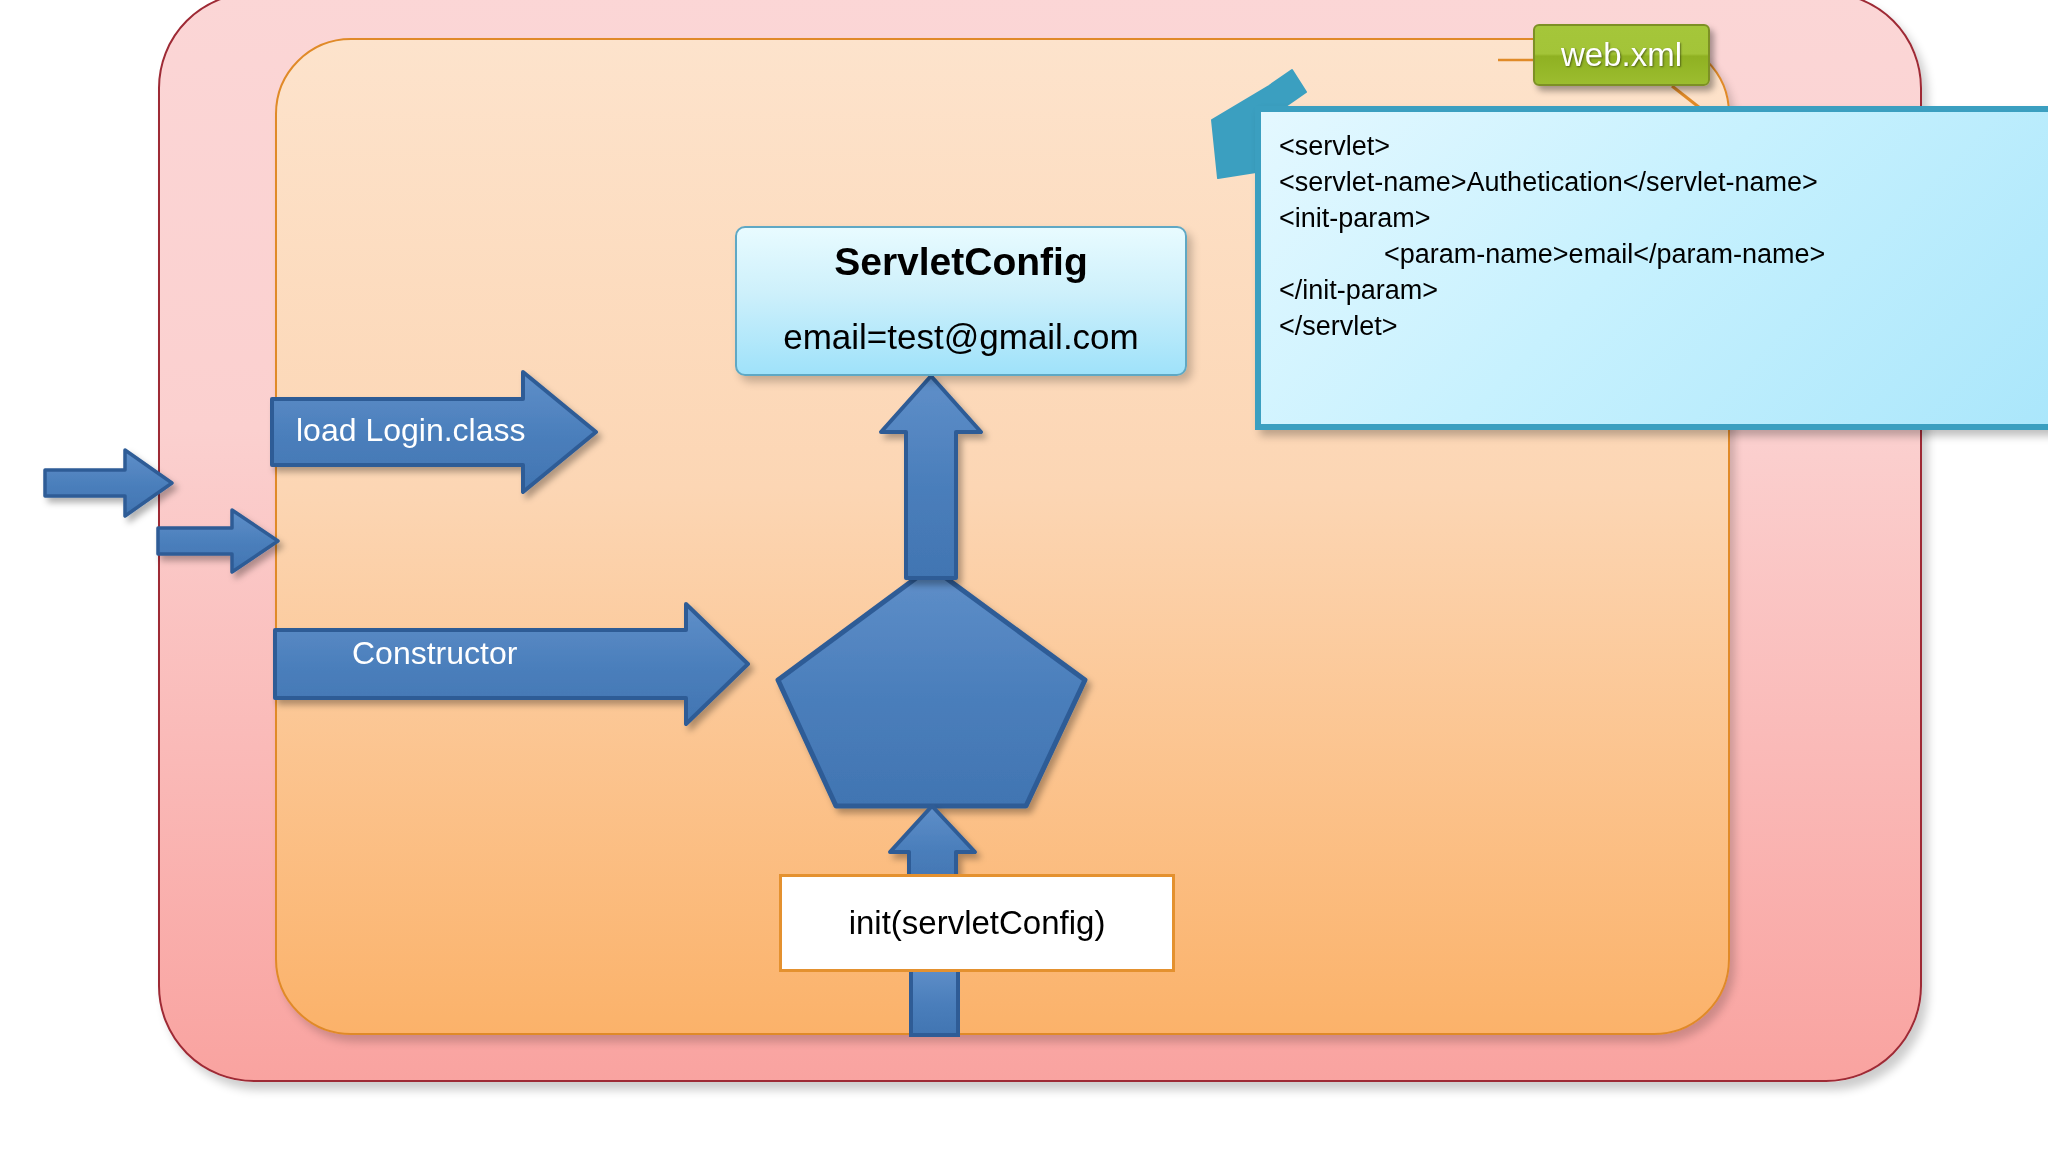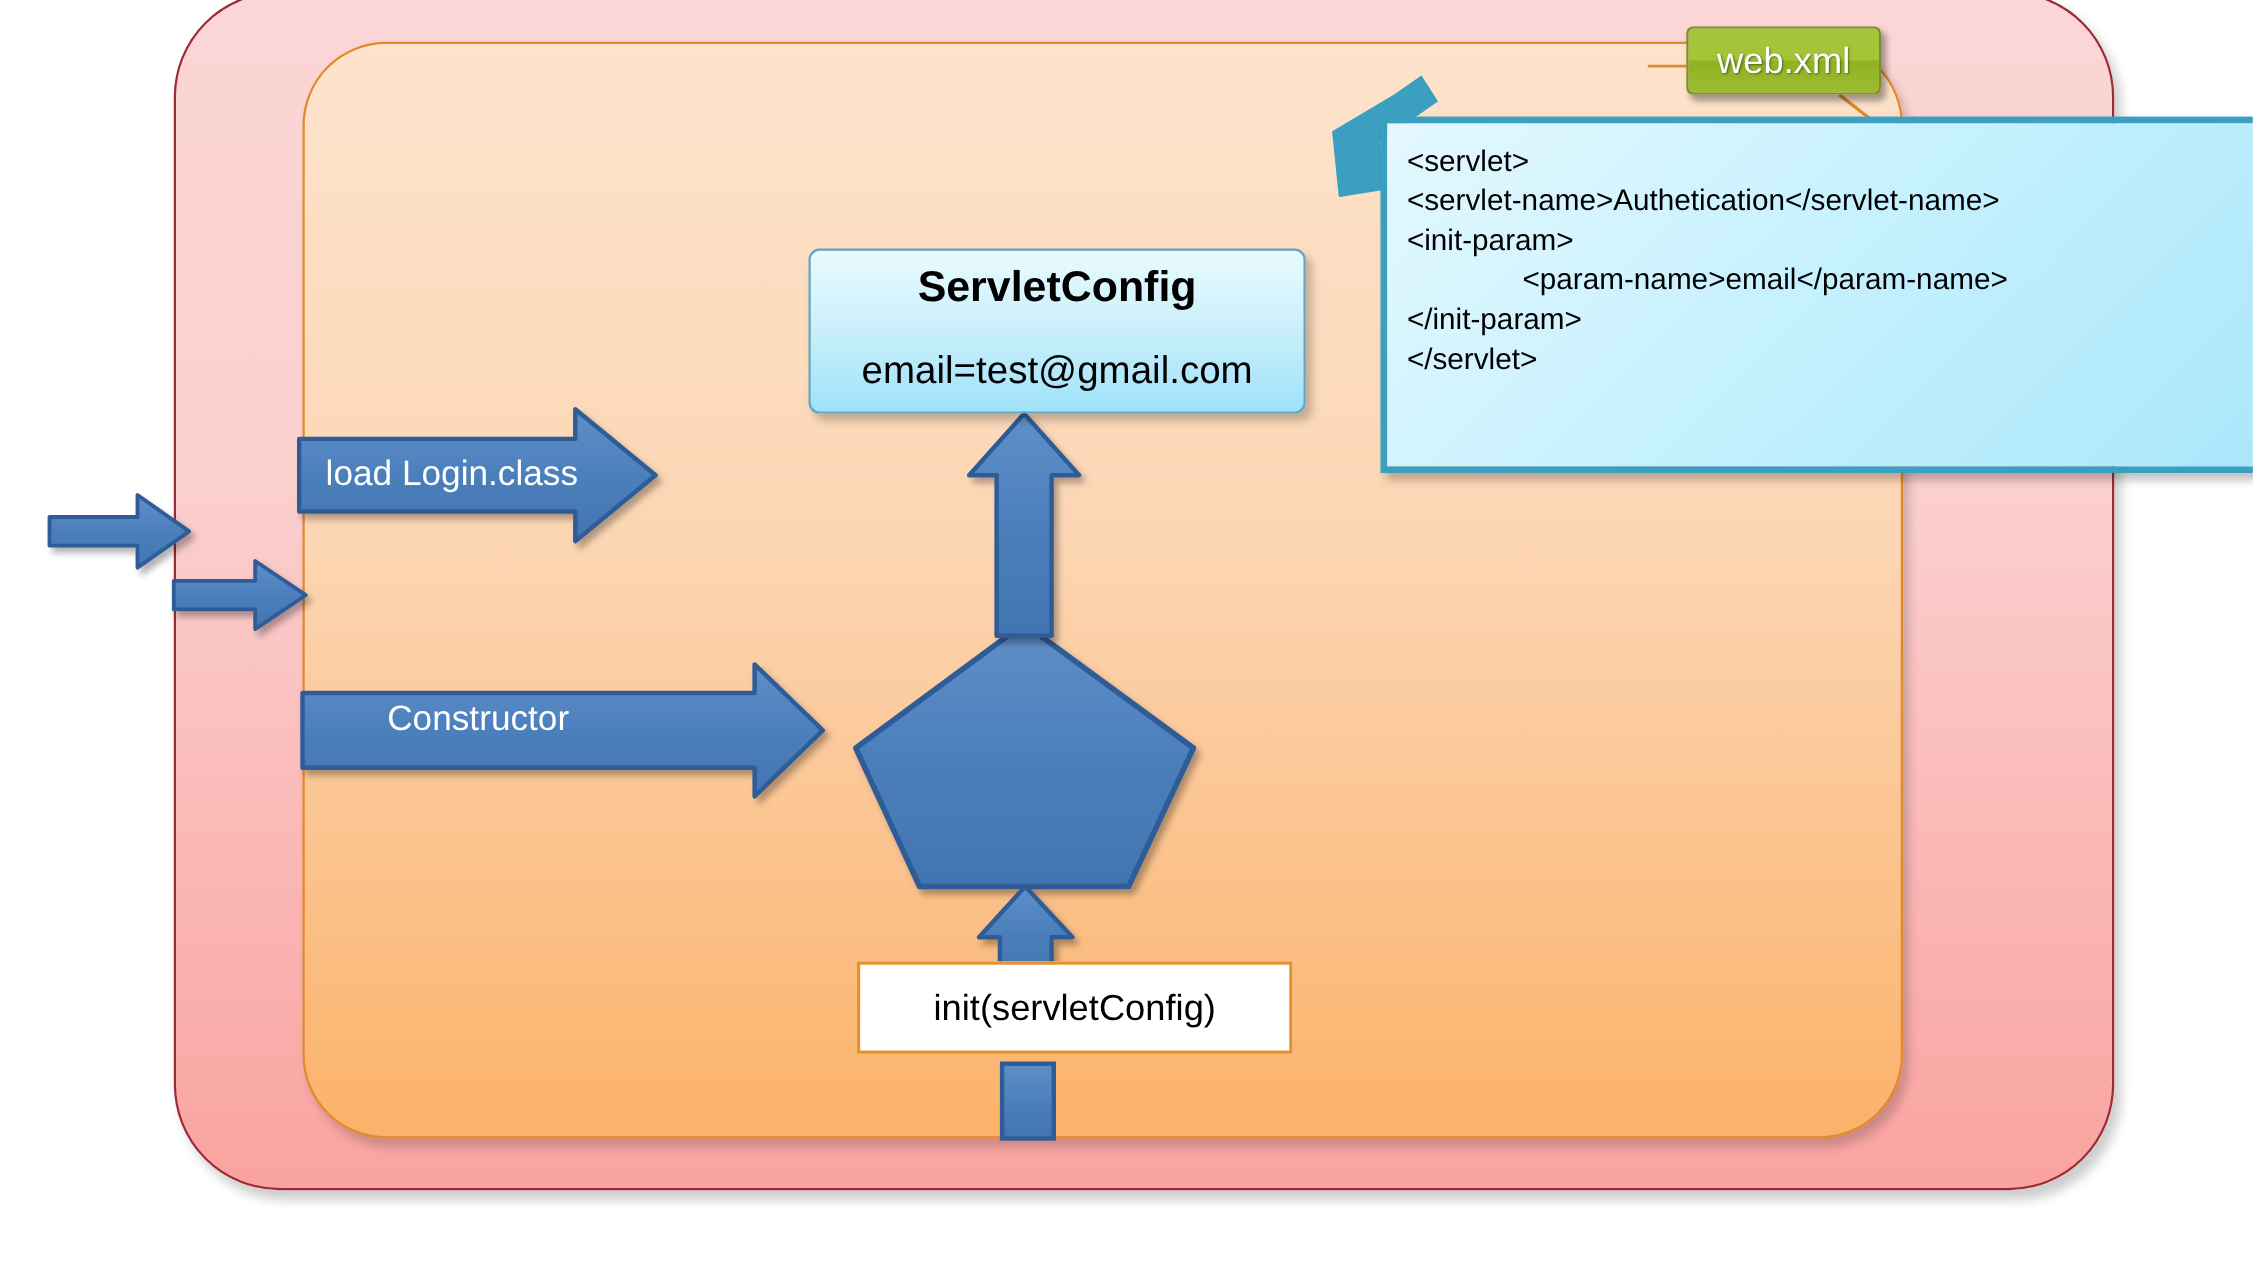--- a/index.html
+++ b/index.html
@@ -92,21 +92,21 @@
     line-height: 1.0;
     margin-bottom: 16px;
   }
 
   
   .init-box {
     position: absolute;
     left: 779px;
     top: 874px;
     width: 396px;
-    height: 84px;
+    height: 98px;
     border: 3px solid #e4912f;
     background: #ffffff;
     box-sizing: border-box;
     display: flex;
     align-items: center;
     justify-content: center;
     z-index: 6;
   }
   .init-label {
     font-size: 33px;

